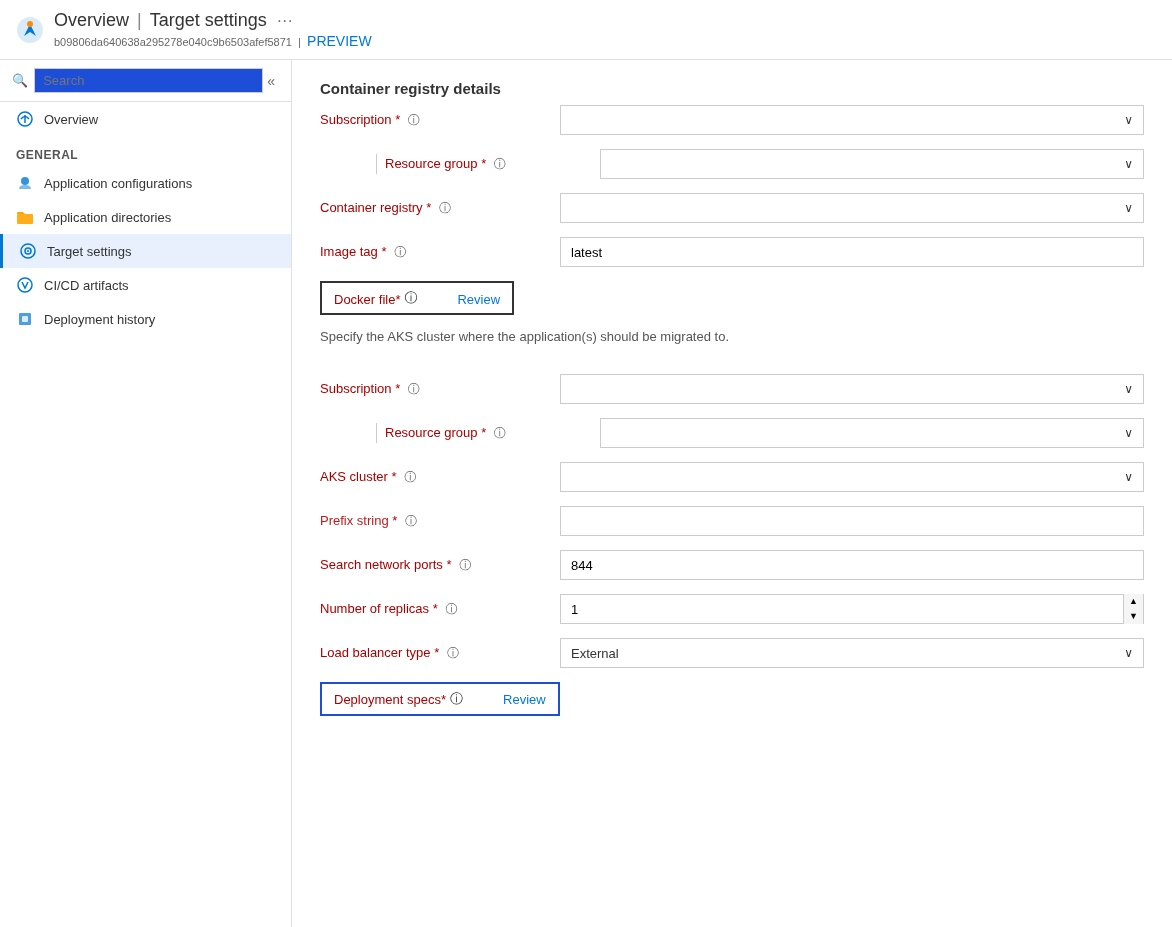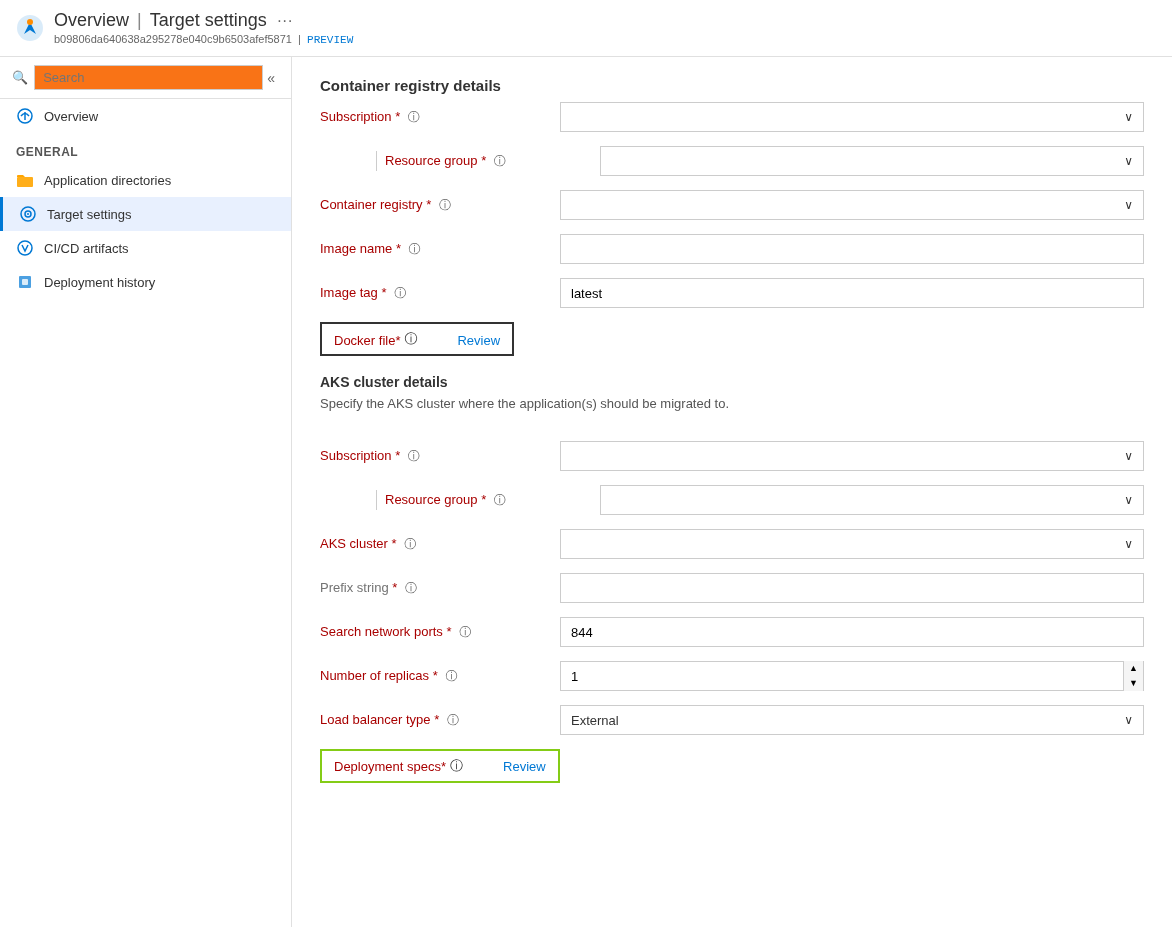--- a/index.html
+++ b/index.html
@@ -3,31 +3,31 @@
   <meta charset="utf-8">
   <style>
     * { box-sizing: border-box; margin: 0; padding: 0; }
     body { font-family: 'Segoe UI', sans-serif; font-size: 13px; color: #333; background: #fff; display: flex; flex-direction: column; height: 927px; overflow: hidden; }
 
     
     .header { display: flex; align-items: center; padding: 10px 16px; border-bottom: 1px solid #e0e0e0; }
     .header-logo { width: 28px; height: 28px; margin-right: 10px; }
     .header-title { font-size: 18px; font-weight: 400; color: #333; }
     .header-subtitle { font-size: 11px; color: #666; margin-top: 2px; }
-    .header-subtitle .preview { color: #0078d4; font-size: 11px; font-family: Liberation Mono, monospace; }
+    .header-subtitle .preview { color: #0078d4; font-size: 14px; }
     .header-more { margin-left: 10px; color: #666; font-size: 16px; cursor: pointer; }
     .header-left { display: flex; flex-direction: column; }
 
     
     .main-layout { display: flex; flex: 1; overflow: hidden; }
 
     
     .sidebar { width: 292px; border-right: 1px solid #e0e0e0; display: flex; flex-direction: column; overflow-y: auto; }
     .search-bar { display: flex; align-items: center; padding: 8px 12px; border-bottom: 1px solid #e0e0e0; }
-    .search-input { flex: 1; border: 1px solid #ccc; padding: 4px 8px; font-size: 13px; outline: none; background: #f97316; }
+    .search-input { flex: 1; border: 1px solid #ccc; padding: 4px 8px; font-size: 13px; outline: none; background: #1d4ed8; }
     .search-icon-wrap { margin-right: 6px; color: #666; }
     .collapse-btn { margin-left: auto; color: #666; cursor: pointer; font-size: 14px; padding: 2px 4px; }
 
     .sidebar-item { display: flex; align-items: center; padding: 8px 16px; cursor: pointer; color: #333; }
     .sidebar-item.active { background: #e8f0fe; border-left: 3px solid #0078d4; }
     .sidebar-item .item-icon { width: 18px; height: 18px; margin-right: 10px; flex-shrink: 0; }
     .sidebar-section-label { padding: 12px 16px 4px 16px; font-size: 12px; font-weight: 600; color: #555; text-transform: uppercase; letter-spacing: 0.5px; }
 
     
     .content { flex: 1; overflow-y: auto; padding: 20px 28px; }
@@ -99,20 +99,27 @@
       <svg class="item-icon" viewBox="0 0 18 18">
         <circle cx="9" cy="9" r="7" fill="none" stroke="#0078d4" stroke-width="1.5"></circle>
         <path d="M5 9 Q9 4 13 9" stroke="#0078d4" stroke-width="1.5" fill="none"></path>
         <line x1="9" y1="5" x2="9" y2="13" stroke="#0078d4" stroke-width="1.5"></line>
       </svg>
       <span>Overview</span>
     </div>
 
     <div class="sidebar-section-label">General</div>
 
+    <div class="sidebar-item">
+      <svg class="item-icon" viewBox="0 0 18 18">
+        <circle cx="9" cy="7" r="4" fill="#0078d4" opacity="0.8"></circle>
+        <path d="M3 15 Q3 11 9 11 Q15 11 15 15" fill="#0078d4" opacity="0.5"></path>
+      </svg>
+      <span>Application configurations</span>
+    </div>
 
     <div class="sidebar-item">
       <svg class="item-icon" viewBox="0 0 18 18">
         <rect x="1" y="6" width="16" height="10" rx="1" fill="#ffa500" opacity="0.9"></rect>
         <path d="M1 6 L1 5 Q1 4 2 4 L7 4 L9 6 Z" fill="#ffa500"></path>
       </svg>
       <span>Application directories</span>
     </div>
 
     <div class="sidebar-item active">
@@ -184,30 +191,20 @@
           <span class="info-icon">ⓘ</span>
         </div>
         <div class="field-control">
           <div class="dropdown">
             <span></span>
               <span class="chev">∨</span>
           </div>
         </div>
       </div>
 
-      <div class="field-row">
-        <div class="field-label">
-          <span style="color:#a80000;">Image name</span>
-          <span style="color:#a80000;"> *</span>
-          <span class="info-icon">ⓘ</span>
-        </div>
-        <div class="field-control">
-          <input class="text-input" type="text" value="" style="">
-        </div>
-      </div>
 
       <div class="field-row">
         <div class="field-label">
           <span style="color:#a80000;">Image tag</span>
           <span style="color:#a80000;"> *</span>
           <span class="info-icon">ⓘ</span>
         </div>
         <div class="field-control">
           <input class="text-input" type="text" value="latest" style="">
         </div>
@@ -217,21 +214,20 @@
         <div style="border: 2px solid #333; padding: 6px 12px; display:flex; align-items:flex-end;">
           <span style="color:#a80000;">Docker file</span>
           <span style="color:#a80000;"> *</span>
           <span class="info-icon" style="margin-left:4px;">ⓘ</span>
           <a class="review-link">Review</a>
         </div>
       </div>
     </div>
 
     <div>
-      <div class="subsection-title">AKS cluster details</div>
       <div class="subsection-desc">Specify the AKS cluster where the application(s) should be migrated to.</div>
 
       <div class="field-row">
         <div class="field-label">
           <span style="color:#a80000;">Subscription</span>
           <span style="color:#a80000;"> *</span>
           <span class="info-icon">ⓘ</span>
         </div>
         <div class="field-control">
           <div class="dropdown">
@@ -267,21 +263,21 @@
         <div class="field-control">
           <div class="dropdown">
             <span></span>
               <span class="chev">∨</span>
           </div>
         </div>
       </div>
 
       <div class="field-row">
         <div class="field-label">
-          <span style="color:#737373;margin-top:32px;">Prefix string</span>
+          <span style="color:#b91c1c;margin-top:32px;">Prefix string</span>
           <span style="color:#a80000;"> *</span>
           <span class="info-icon">ⓘ</span>
         </div>
         <div class="field-control">
           <input class="text-input" type="text" value="" style="">
         </div>
       </div>
 
       <div class="field-row">
         <div class="field-label">
@@ -319,21 +315,21 @@
         </div>
         <div class="field-control">
           <div class="dropdown">
             <span>External</span>
               <span class="chev">∨</span>
           </div>
         </div>
       </div>
 
       <div class="docker-file-row">
-        <div style="border: 2px solid #84cc16; padding: 6px 12px; display:flex; align-items:center;">
+        <div style="border: 2px solid #1d4ed8; padding: 6px 12px; display:flex; align-items:center;">
           <span style="color:#a80000;">Deployment specs</span>
           <span style="color:#a80000;"> *</span>
           <span class="info-icon" style="margin-left:4px;">ⓘ</span>
           <a class="review-link">Review</a>
         </div>
       </div>
     </div>
 
   </div>
 </div>

